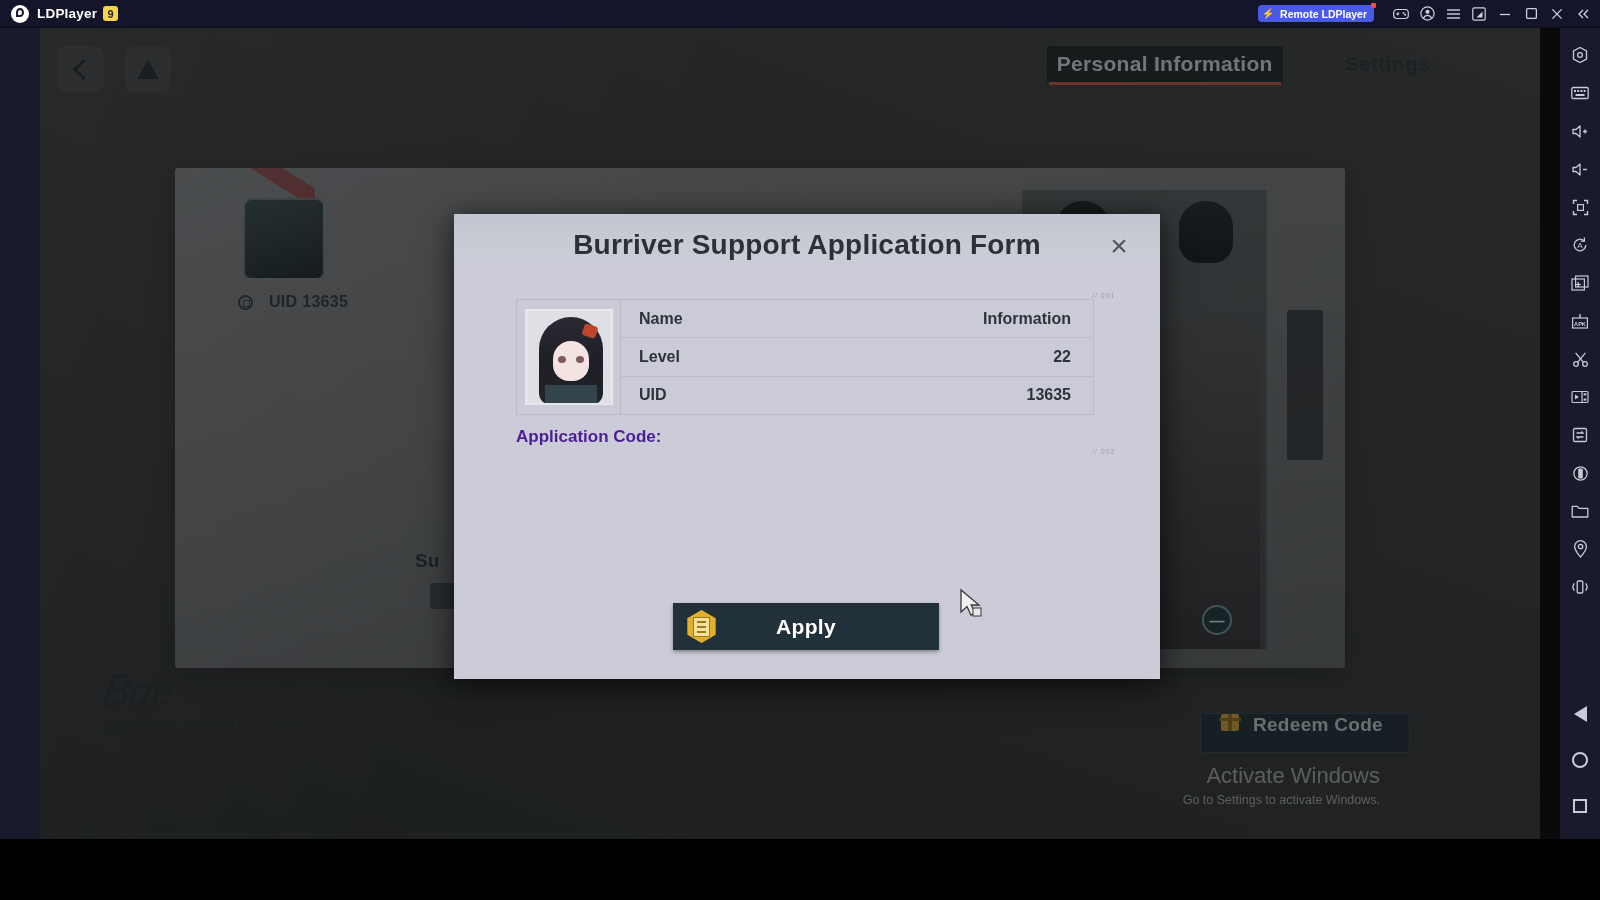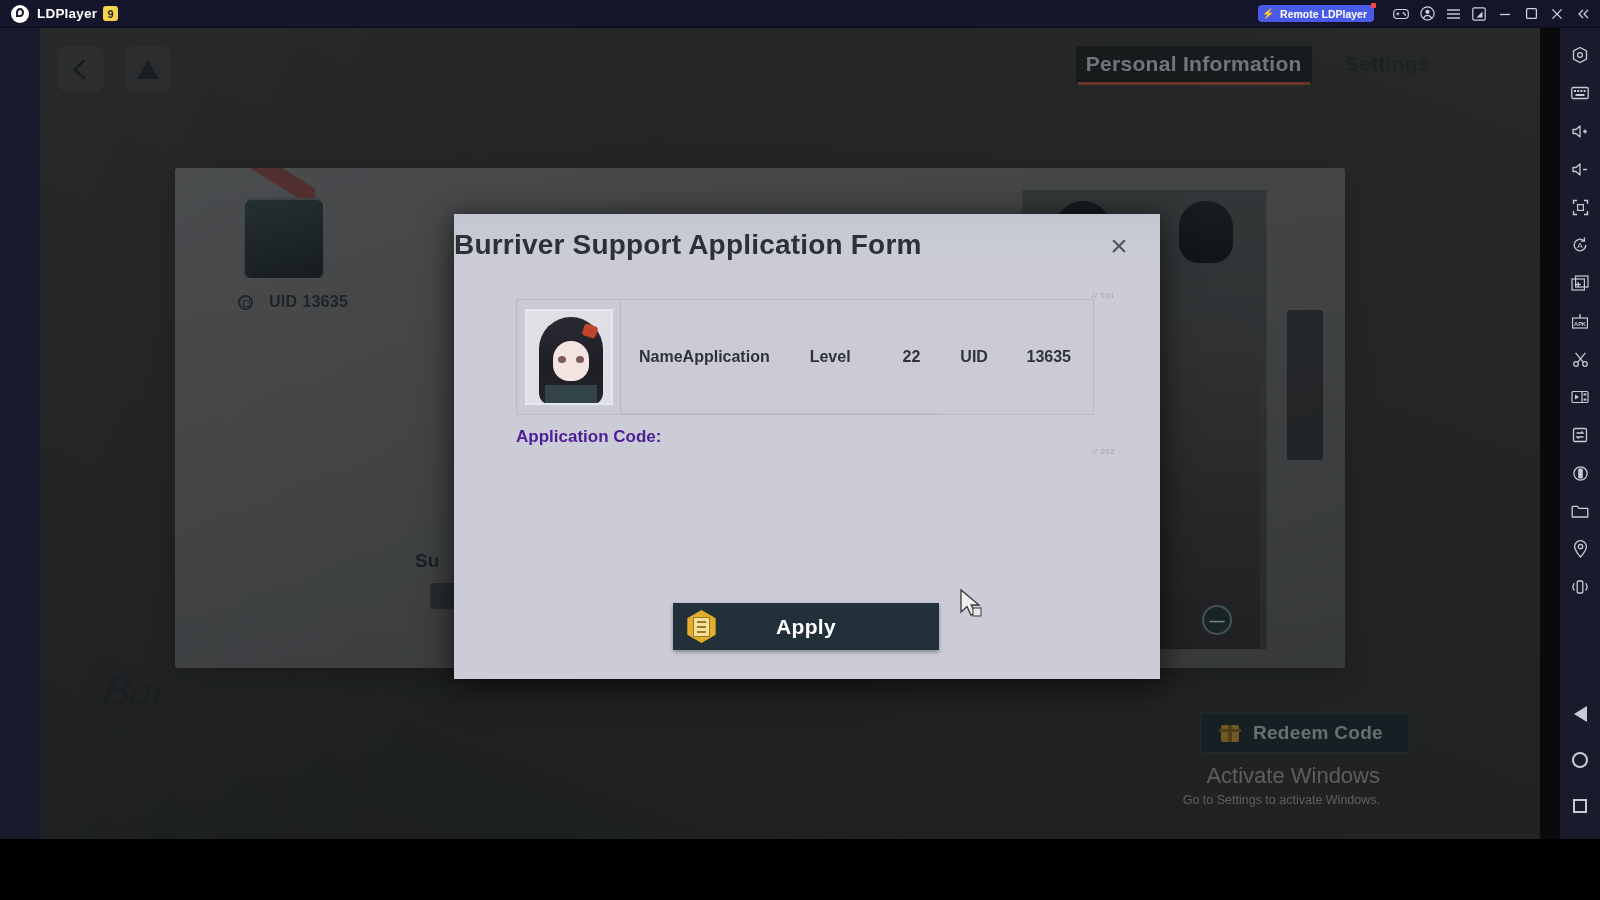--- a/index.html
+++ b/index.html
@@ -66,21 +66,21 @@
     background:rgba(255,255,255,.055); display:flex; align-items:center; justify-content:center;
   }
   .gm-btn-back { left:18px; top:18px; }
   .gm-btn-drive { left:85px; top:18px; }
   .chev {
     width:15px; height:15px; border-left:3px solid #23282c; border-bottom:3px solid #23282c;
     transform:rotate(45deg); margin-left:5px;
   }
   .drive-tri { width:0;height:0;border-left:11px solid transparent;border-right:11px solid transparent;border-bottom:19px solid #222a2e; }
 
-  .tabs { position:absolute; right:100px; top:18px; display:flex; align-items:center; gap:23px; }
+  .tabs { position:absolute; right:100px; top:18px; display:flex; align-items:center; gap:52px; }
   .tab { font-size:21px; font-weight:bold; letter-spacing:.3px; padding:6px 10px 7px; position:relative; color:#2a2e31; }
   .tab.active { color:#cdd1d4; background:rgba(24,28,31,.78); }
   .tab.active:after { content:""; position:absolute; left:2px; right:2px; bottom:-2px; height:3px; background:#c0543a; }
 
   .card-panel {
     position:absolute; left:135px; top:140px; width:1170px; height:500px;
     background:linear-gradient(160deg,rgba(225,226,231,.42),rgba(186,190,194,.30));
     border-radius:3px; box-shadow:0 6px 26px rgba(0,0,0,.28);
   }
   .red-slash { position:absolute; left:0; top:0; width:140px; height:58px; overflow:hidden; }
@@ -125,21 +125,21 @@
   }
   .coin { position:absolute; right:132px; top:72px; width:19px; height:19px; border-radius:50%; background:#c9a449; opacity:.8; }
 
   .signature { position:absolute; left:62px; bottom:110px; width:230px; height:70px; opacity:.35; }
   .sig-text { font-family:"Liberation Serif", serif; font-style:italic; font-size:46px; color:#1d2224; transform:skewX(-12deg); }
   .sig-sub { font-size:9px; letter-spacing:2.5px; color:#1d2224; margin-top:2px; }
 
   .redeem-btn {
     position:absolute; right:130px; bottom:90px; height:40px; padding:0 26px 0 20px;
     background:rgba(25,45,50,.85); border:1px solid rgba(120,150,150,.22); border-radius:3px;
-    display:flex; align-items:center; gap:14px;
+    display:flex; align-items:flex-start; gap:14px;
   }
   .redeem-btn .lbl { font-size:19px; font-weight:bold; color:#b9c3c4; letter-spacing:.3px; }
   .gift { width:18px; height:17px; background:#c8992f; border-radius:2px; position:relative; }
   .gift:before{ content:""; position:absolute; left:7px; top:0; width:4px; height:17px; background:#8a6a1d; }
   .gift:after{ content:""; position:absolute; left:-2px; top:4px; width:22px; height:3px; background:#8a6a1d; }
 
   .winmark { position:absolute; right:160px; bottom:36px; text-align:right; color:rgba(226,229,232,.62); }
   .winmark .t1 { font-size:22px; }
   .winmark .t2 { font-size:12.5px; margin-top:4px; }
 
@@ -148,21 +148,21 @@
     position:absolute; left:414px; top:186px; width:706px; height:465px;
     background:rgba(0,0,0,.30); filter:blur(10px); z-index:18;
   }
   .modal {
     position:absolute; left:414px; top:186px; width:706px; height:465px;
     background:#ccccd8; z-index:20; box-shadow:0 10px 34px rgba(0,0,0,.45);
   }
   .modal-head {
     position:relative; height:62px;
     background:linear-gradient(180deg,#c3c6d0 0%,#c9cbd5 55%,#cbcbd7 100%);
-    display:flex; align-items:center; 
+    display:flex; align-items:center; justify-content:center;
   }
   .modal-title { font-size:28px; font-weight:bold; color:#2d3036; letter-spacing:.2px; }
   .modal-close {
     position:absolute; right:26px; top:17px; width:30px; height:30px;
     display:flex; align-items:center; justify-content:center; color:#51555e; font-size:30px;
     font-weight:300; line-height:1;
   }
 
   .info-box {
     position:absolute; left:62px; top:85px; width:578px; height:116px;
@@ -175,21 +175,21 @@
   .info-avatar .frame {
     width:88px; height:96px; border:2px solid #e7e7ee; background:#dfe0e6; overflow:hidden; position:relative;
   }
   .ava-hair { position:absolute; left:12px; top:6px; width:64px; height:88px; border-radius:32px 32px 12px 12px;
     background:linear-gradient(180deg,#2a2b32 0%,#1e1f26 55%,#232429 100%); }
   .ava-face { position:absolute; left:26px; top:30px; width:36px; height:40px; border-radius:18px 18px 16px 16px; background:#f3e3e1; }
   .ava-eye { position:absolute; top:45px; width:8px; height:7px; border-radius:50%; background:#7c5a5f; }
   .ava-eye.l { left:31px; } .ava-eye.r { left:49px; }
   .ava-bow { position:absolute; left:56px; top:14px; width:14px; height:12px; background:#c0452f; border-radius:3px; transform:rotate(18deg); }
   .ava-body { position:absolute; left:18px; bottom:0; width:52px; height:18px; background:#33454a; }
-  .info-rows { flex:1; display:flex; flex-direction:row; }
+  .info-rows { flex:1; display:flex; flex-direction:column; }
   .info-row {
     flex:1; display:flex; align-items:center; justify-content:space-between;
     padding:0 22px 0 18px; border-bottom:1px solid #bcbdc8; font-size:16px;
   }
   .info-row:last-child { border-bottom:none; }
   .info-row .k { color:#2f323a; font-weight:bold; }
   .info-row .v { color:#2f323a; font-weight:bold; }
 
   .code-label { position:absolute; left:62px; top:213px; font-size:17px; font-weight:bold; color:#4c1d95; }
   .code-box {
@@ -392,21 +392,21 @@
             <span class="ava-face"></span>
             <span class="ava-eye l"></span>
             <span class="ava-eye r"></span>
             <span class="ava-bow"></span>
             <span class="ava-body"></span>
           </div>
         </div>
         <div class="info-rows">
           <div class="info-row">
             <span class="k">Name</span>
-            <span class="v">Application</span>
+            <span class="v">Information</span>
           </div>
           <div class="info-row">
             <span class="k">Level</span>
             <span class="v">22</span>
           </div>
           <div class="info-row">
             <span class="k">UID</span>
             <span class="v">13635</span>
           </div>
         </div>

